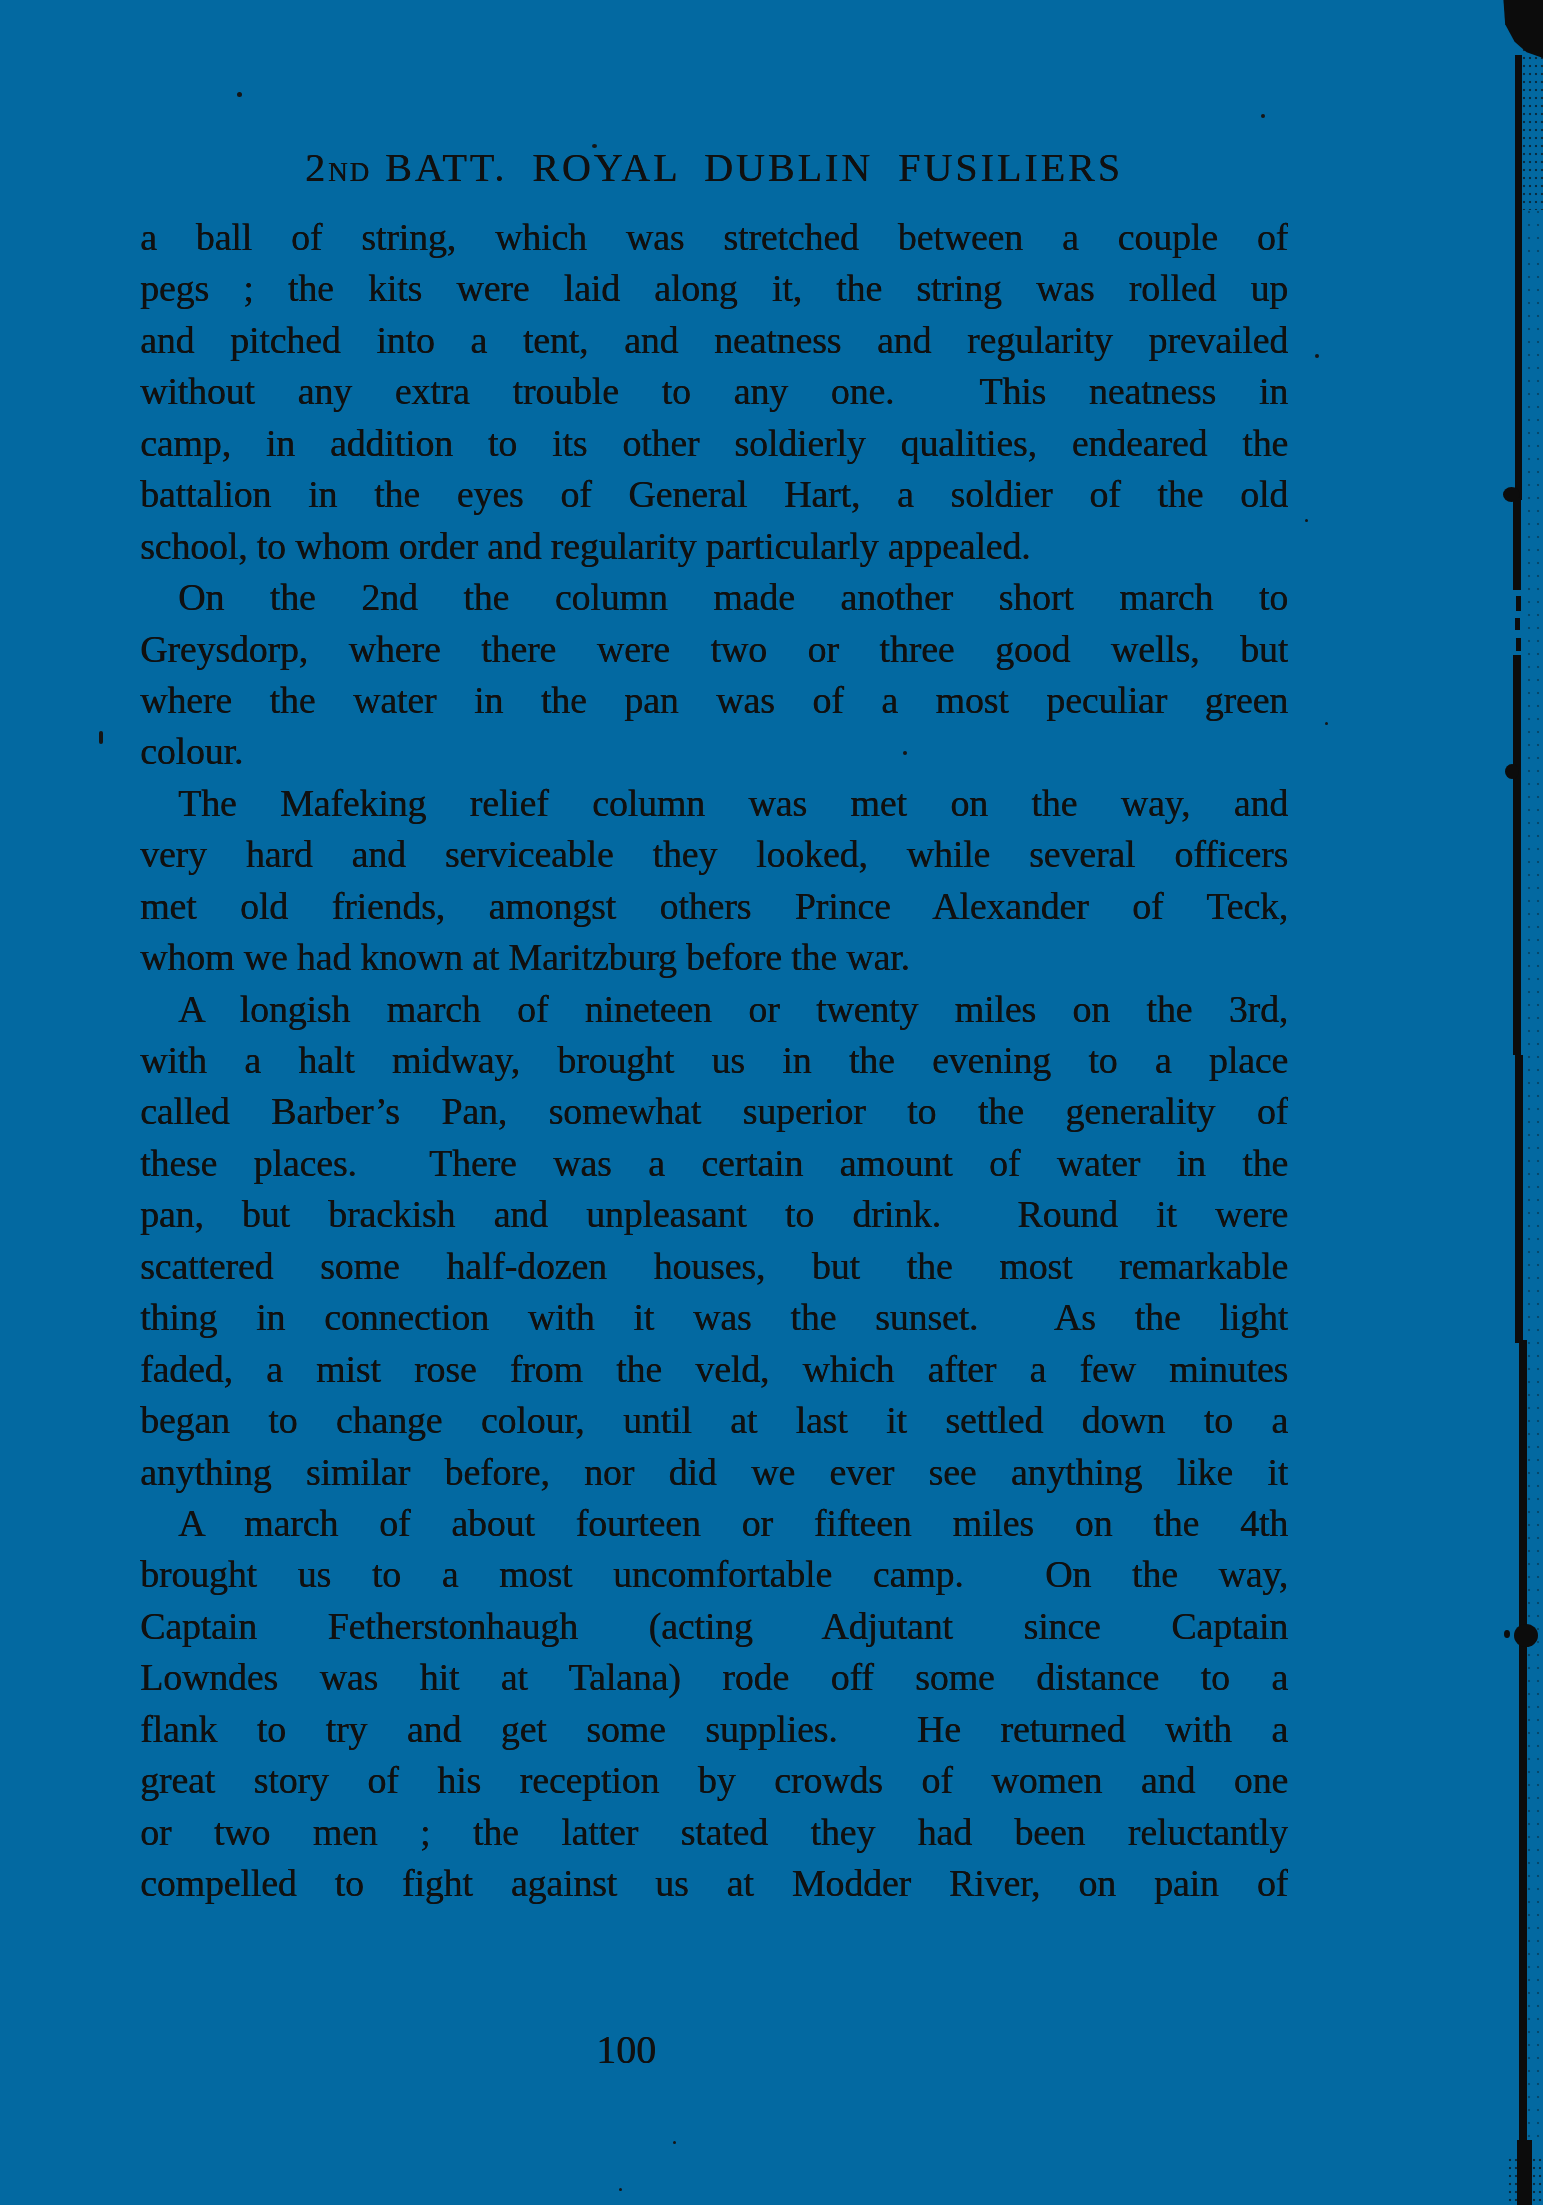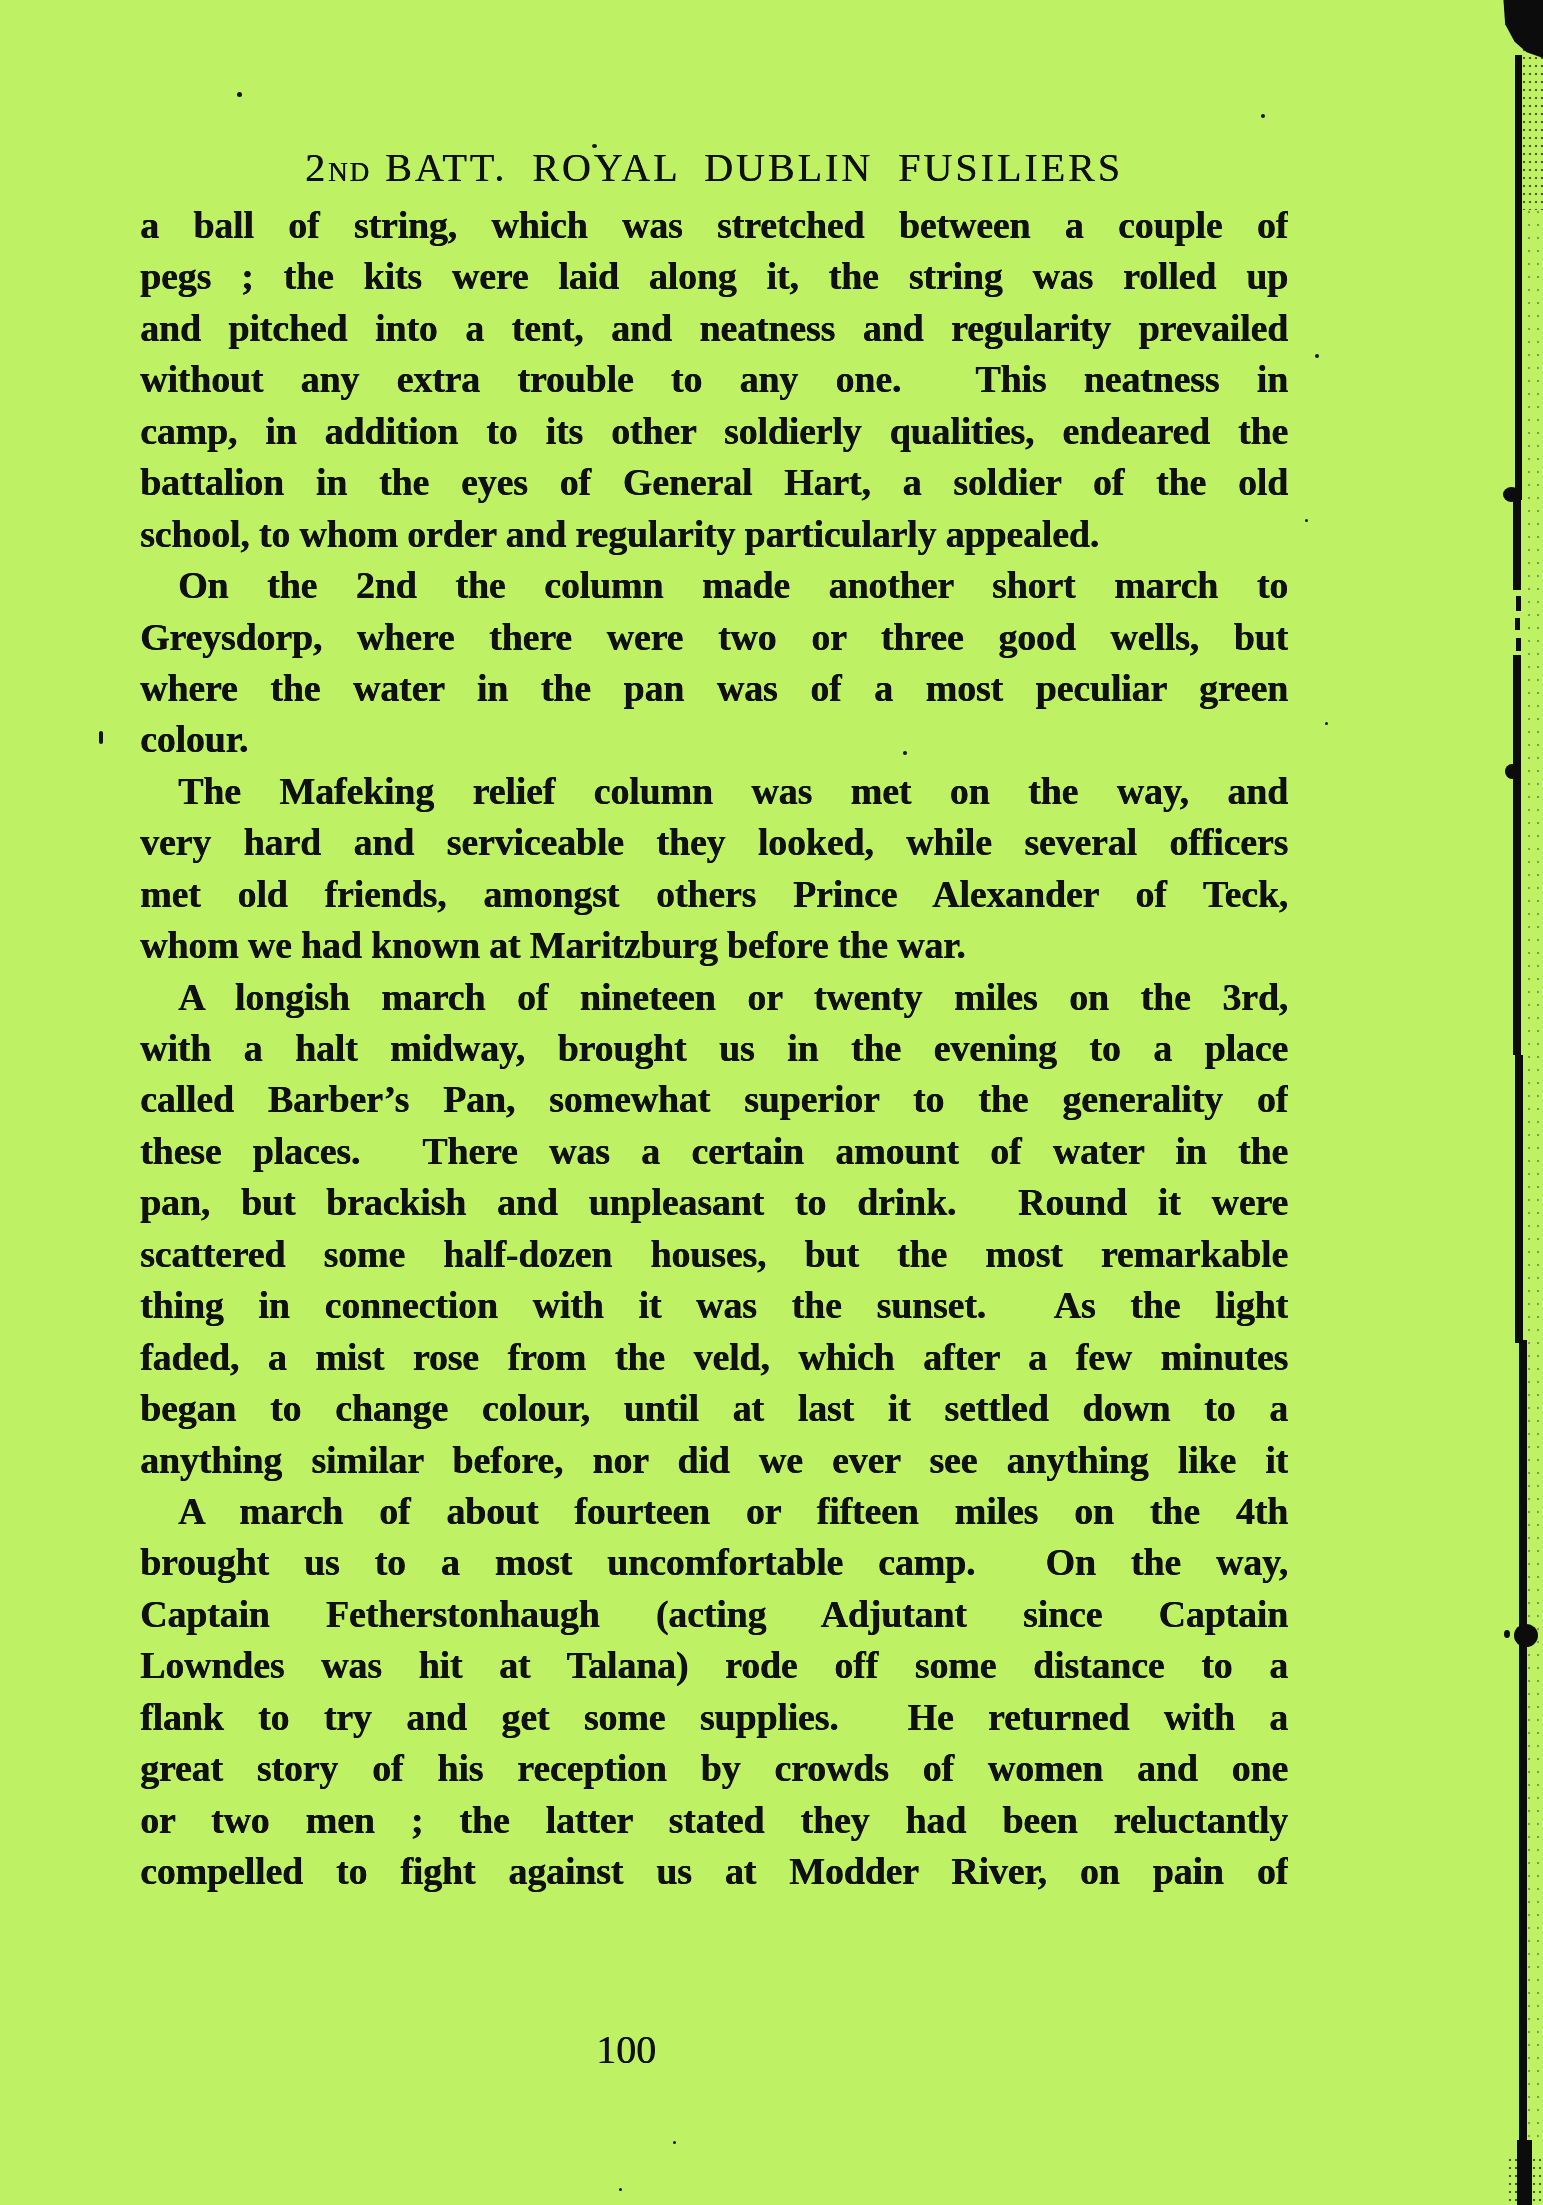--- a/index.html
+++ b/index.html
@@ -1,36 +1,35 @@
 <!DOCTYPE html>
 <html><head>
 <meta charset="utf-8">
 <style>
   html,body{margin:0;padding:0;background:#6e6e6e;}
   .page{
     position:relative;
     width:1543px;height:2205px;
     margin:0 auto;
-    background:#bef264;
+    background:#0369a1;
     overflow:hidden;
     font-family:"Liberation Serif","DejaVu Serif",serif;
     color:#101010;
   }
   .hdr{
     position:absolute;left:140px;top:144px;width:1148px;
     text-align:center;white-space:nowrap;
     font-size:40px;letter-spacing:3px;word-spacing:12px;
     text-shadow:0.4px 0 0 currentColor;
   }
   .hdr .ord{font-size:27px;letter-spacing:2px;margin-right:14px;}
   .textblock{
-    position:absolute;left:140px;top:200px;width:1148px;
+    position:absolute;left:140px;top:212px;width:1148px;
     font-size:38px;line-height:51.45px;letter-spacing:-0.2px;
     text-shadow:0.4px 0 0 currentColor;
-    font-weight:bold;
   }
   .line{height:51.45px;overflow:hidden;text-align:justify;}
   .line.j{text-align-last:justify;}
   .line.i{padding-left:38px;}
   .pnum{
     position:absolute;left:596px;top:2026px;width:124px;
     font-size:40px;
     text-shadow:0.4px 0 0 currentColor;
   }
   

